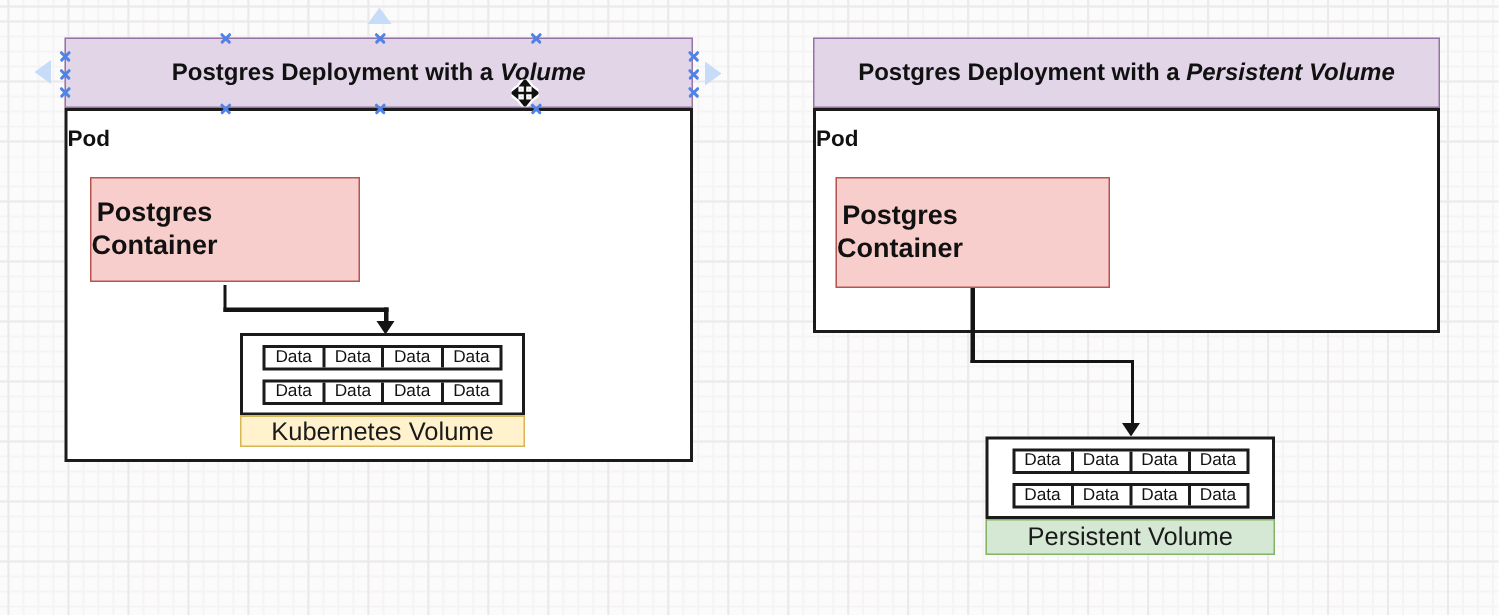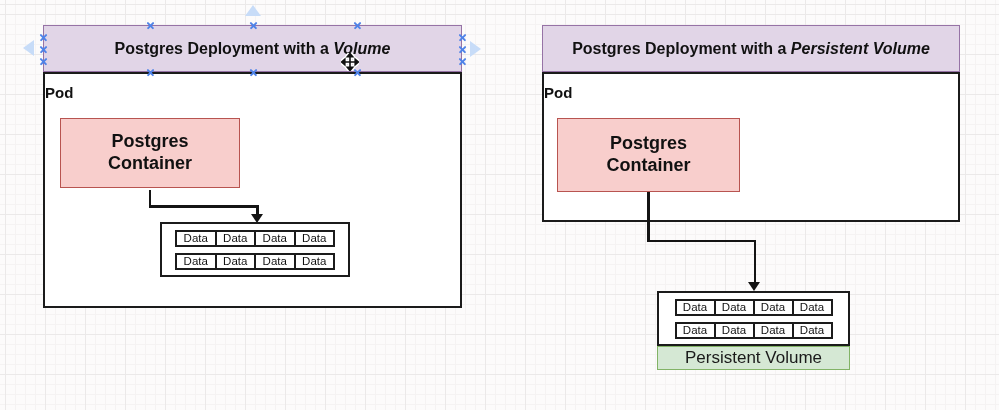--- a/index.html
+++ b/index.html
@@ -26,21 +26,21 @@
   }
   .titlebar .em { font-style:italic; font-weight:bold; }
 
   .pod {
     background:#fff; border:2px solid #1b1b1b; z-index:2;
   }
   .pod-label { text-align:left; margin-top:10px; font-weight:bold; font-size:15px; }
 
   .pg-box {
     background:#F8CECC; border:1.5px solid #B85450;
-    display:flex; align-items:center; justify-content:center;
+    display:flex; align-items:center; justify-content:flex-start;
     font-weight:bold; font-size:18px; line-height:1.22; text-align:center;
     white-space:pre-line; z-index:3;
   }
 
   .seg { background:#141414; z-index:4; }
   .arrowhead {
     width:0; height:0; z-index:4;
     border-left:6.5px solid transparent; border-right:6.5px solid transparent;
     border-top:9px solid #141414;
   }
@@ -113,20 +113,21 @@
         <div class="cell" style="flex:1;">Data</div>
         <div class="cell" style="flex:1;">Data</div>
       </div>
       <div class="data-row" style="width:160px; height:17px;">
         <div class="cell" style="flex:1;">Data</div>
         <div class="cell" style="flex:1;">Data</div>
         <div class="cell" style="flex:1;">Data</div>
         <div class="cell" style="flex:1;">Data</div>
       </div>
     </div>
+    <div class="strip yellow" style="height:21px;">Kubernetes Volume</div>
   </div>
 
   <div class="cp" style="left:150px; top:25px;"></div>
   <div class="cp" style="left:253px; top:25px;"></div>
   <div class="cp" style="left:357px; top:25px;"></div>
   <div class="cp" style="left:150px; top:72px;"></div>
   <div class="cp" style="left:253px; top:72px;"></div>
   <div class="cp" style="left:357px; top:72px;"></div>
   <div class="cp" style="left:43px; top:37px;"></div>
   <div class="cp" style="left:43px; top:49px;"></div>

